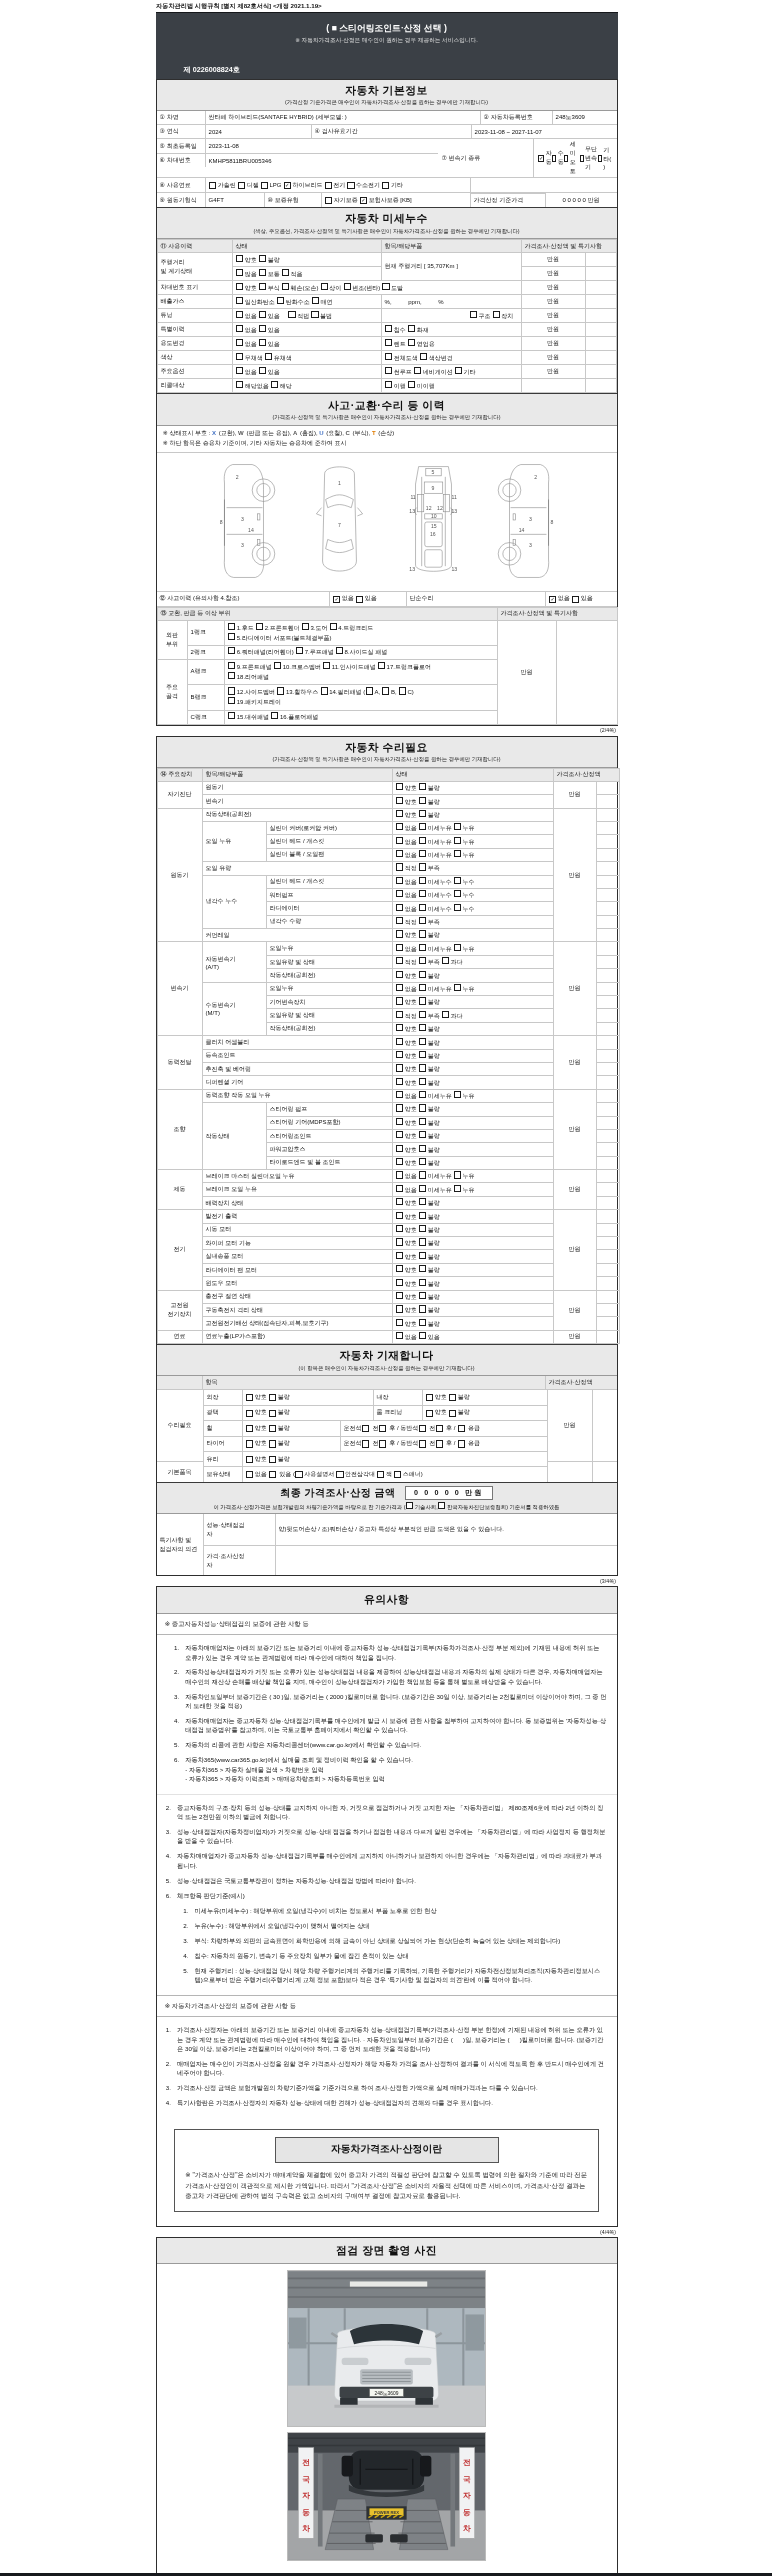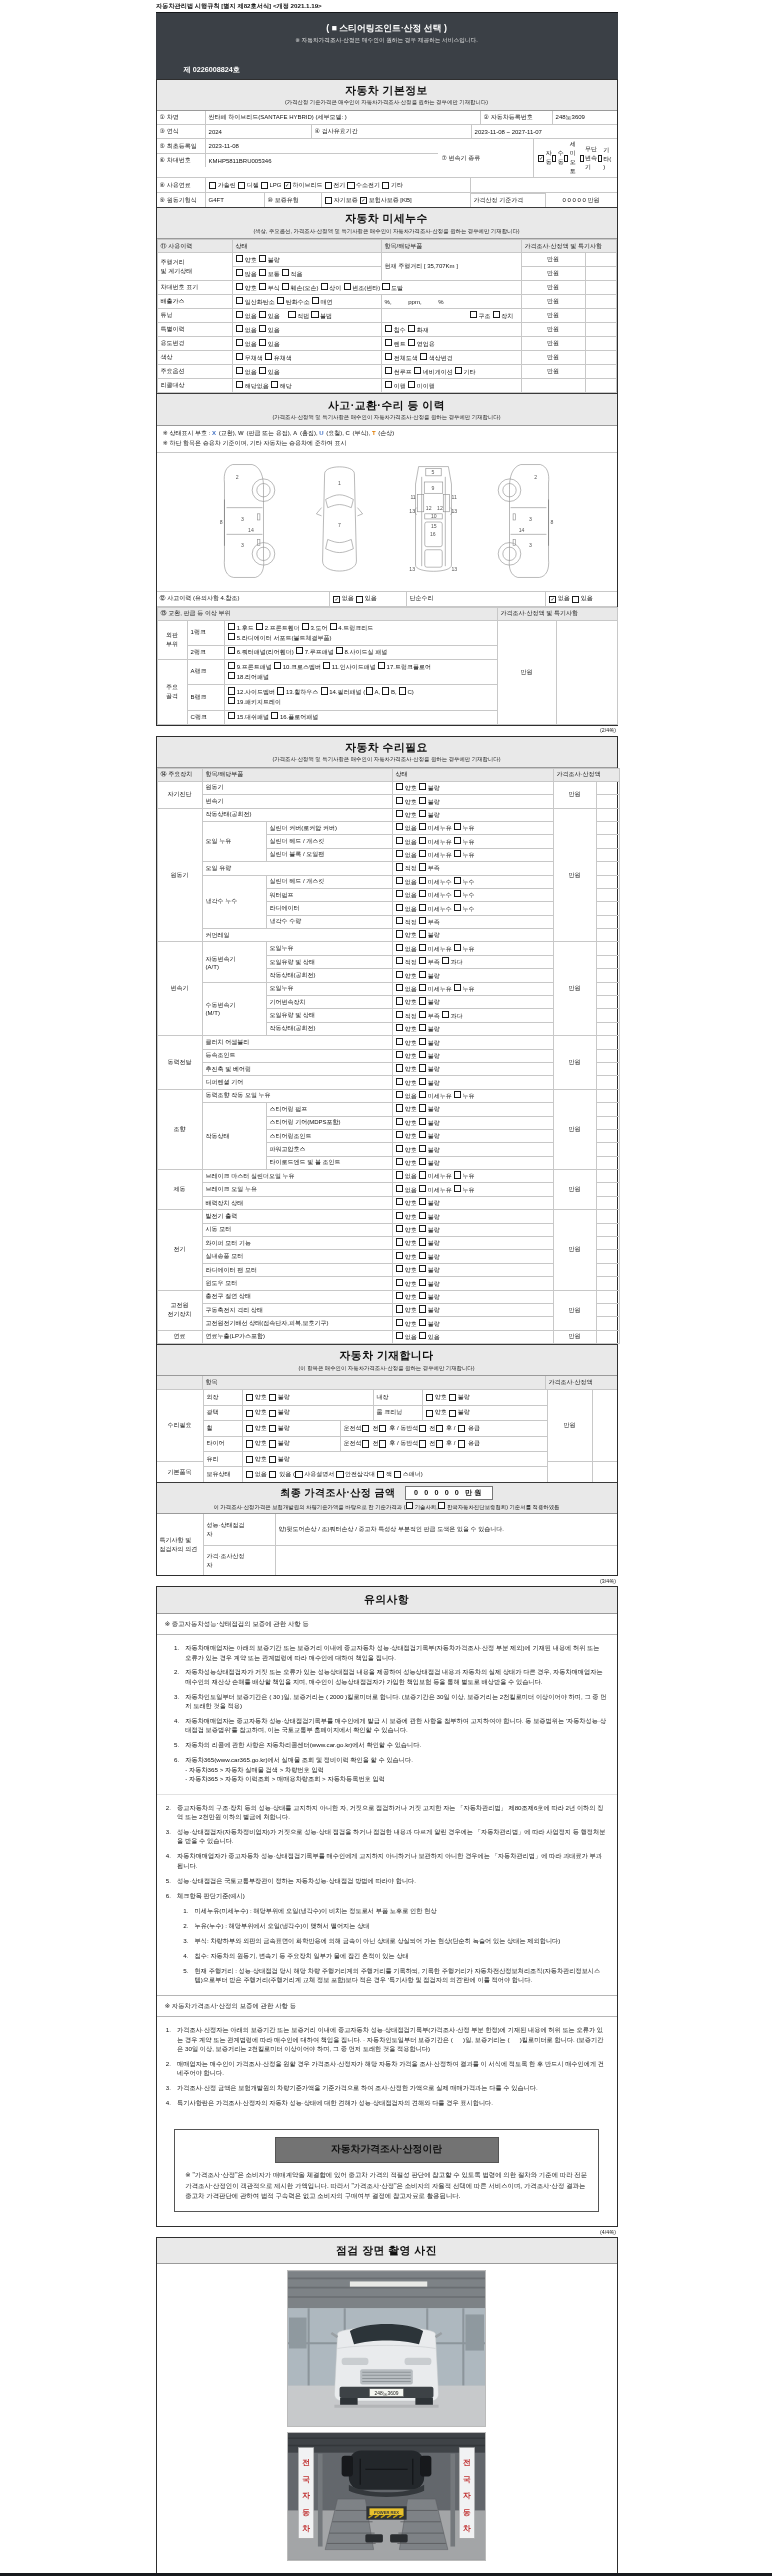--- a/index.html
+++ b/index.html
@@ -49,21 +49,21 @@
   .finalband .nt{font-size:5.4px;margin-top:2.1px;}
   
   .nband{border-bottom:0.5px solid #b5b5b5;padding:5.7px 8.2px;font-size:6.4px;}
   .nbody{padding:2.1px 9.3px 5.2px;}
   .n-item{display:flex;margin:5.7px 0;font-size:6.2px;line-height:1.5;}
   .n-item .n-num{flex:none;width:11.3px;}
   .n-item .n-tx{white-space:pre-wrap;}
   .n-inner .n-item{margin-left:8.2px;}
   .n-subitem{margin-left:17.5px !important;}
   .whybox{border:0.5px solid #555;margin:10.3px 17.5px 8.2px;padding:8.2px 10.3px 9.3px;}
-  .whytitle{border:0.5px solid #555;width:222px;margin:-1px auto 7.2px;text-align:center;font-size:9.8px;font-weight:bold;padding:5.7px 0;background:#737373;}
+  .whytitle{border:0.5px solid #555;width:222px;margin:-1px auto 7.2px;text-align:center;font-size:9.8px;font-weight:bold;padding:5.7px 0;background:#e5e5e5;}
   .whytext{font-size:6.4px;line-height:1.65;}
   
   .photos{padding:6.2px 0 9.3px;text-align:center;}
   .photo{display:block;margin:0 auto 5.2px;border:0.5px solid #bbb;}
   
   .signband{background:#e9e9e9;border-top:1px solid #3a3a3a;border-bottom:0.5px solid #9a9a9a;height:40px;box-sizing:border-box;position:relative;padding-top:5.2px;}
   .signband .t{font-size:8.8px;font-weight:bold;text-align:center;}
   .botbar{position:absolute;left:0;bottom:0;width:773px;height:3.1px;background:#17191c;}
   svg text{font-family:"Liberation Sans","DejaVu Sans",sans-serif;}
 </style>

